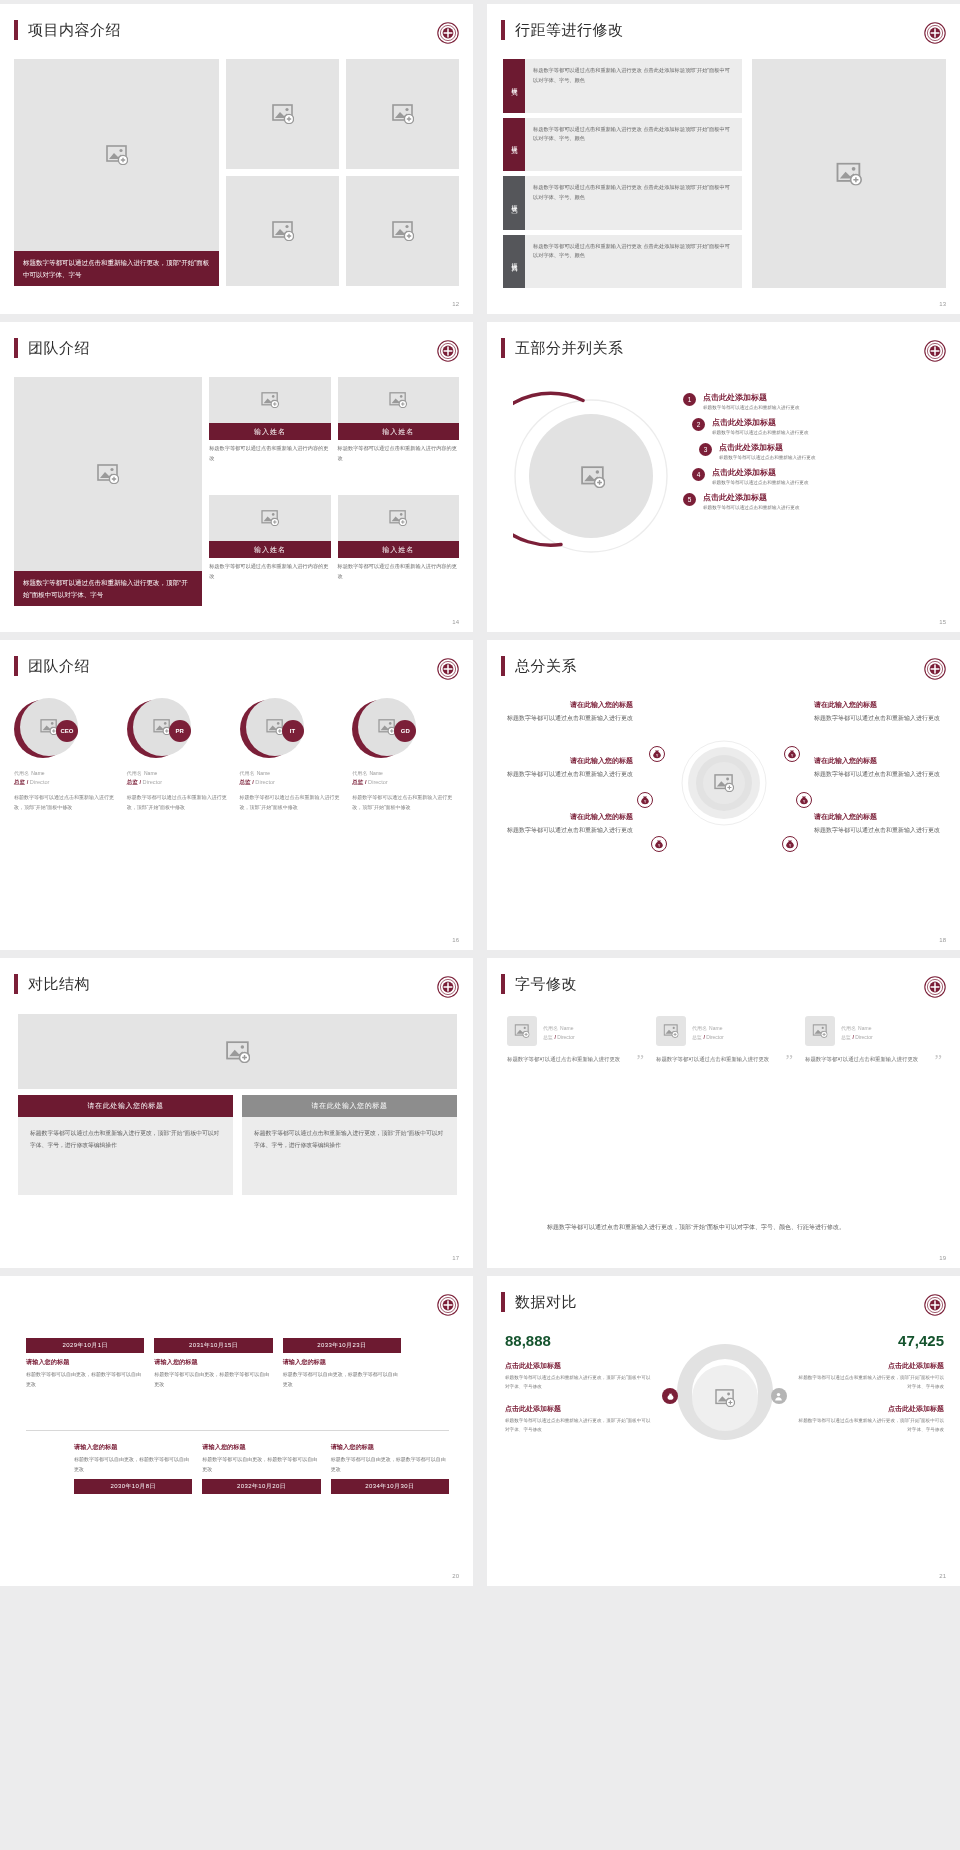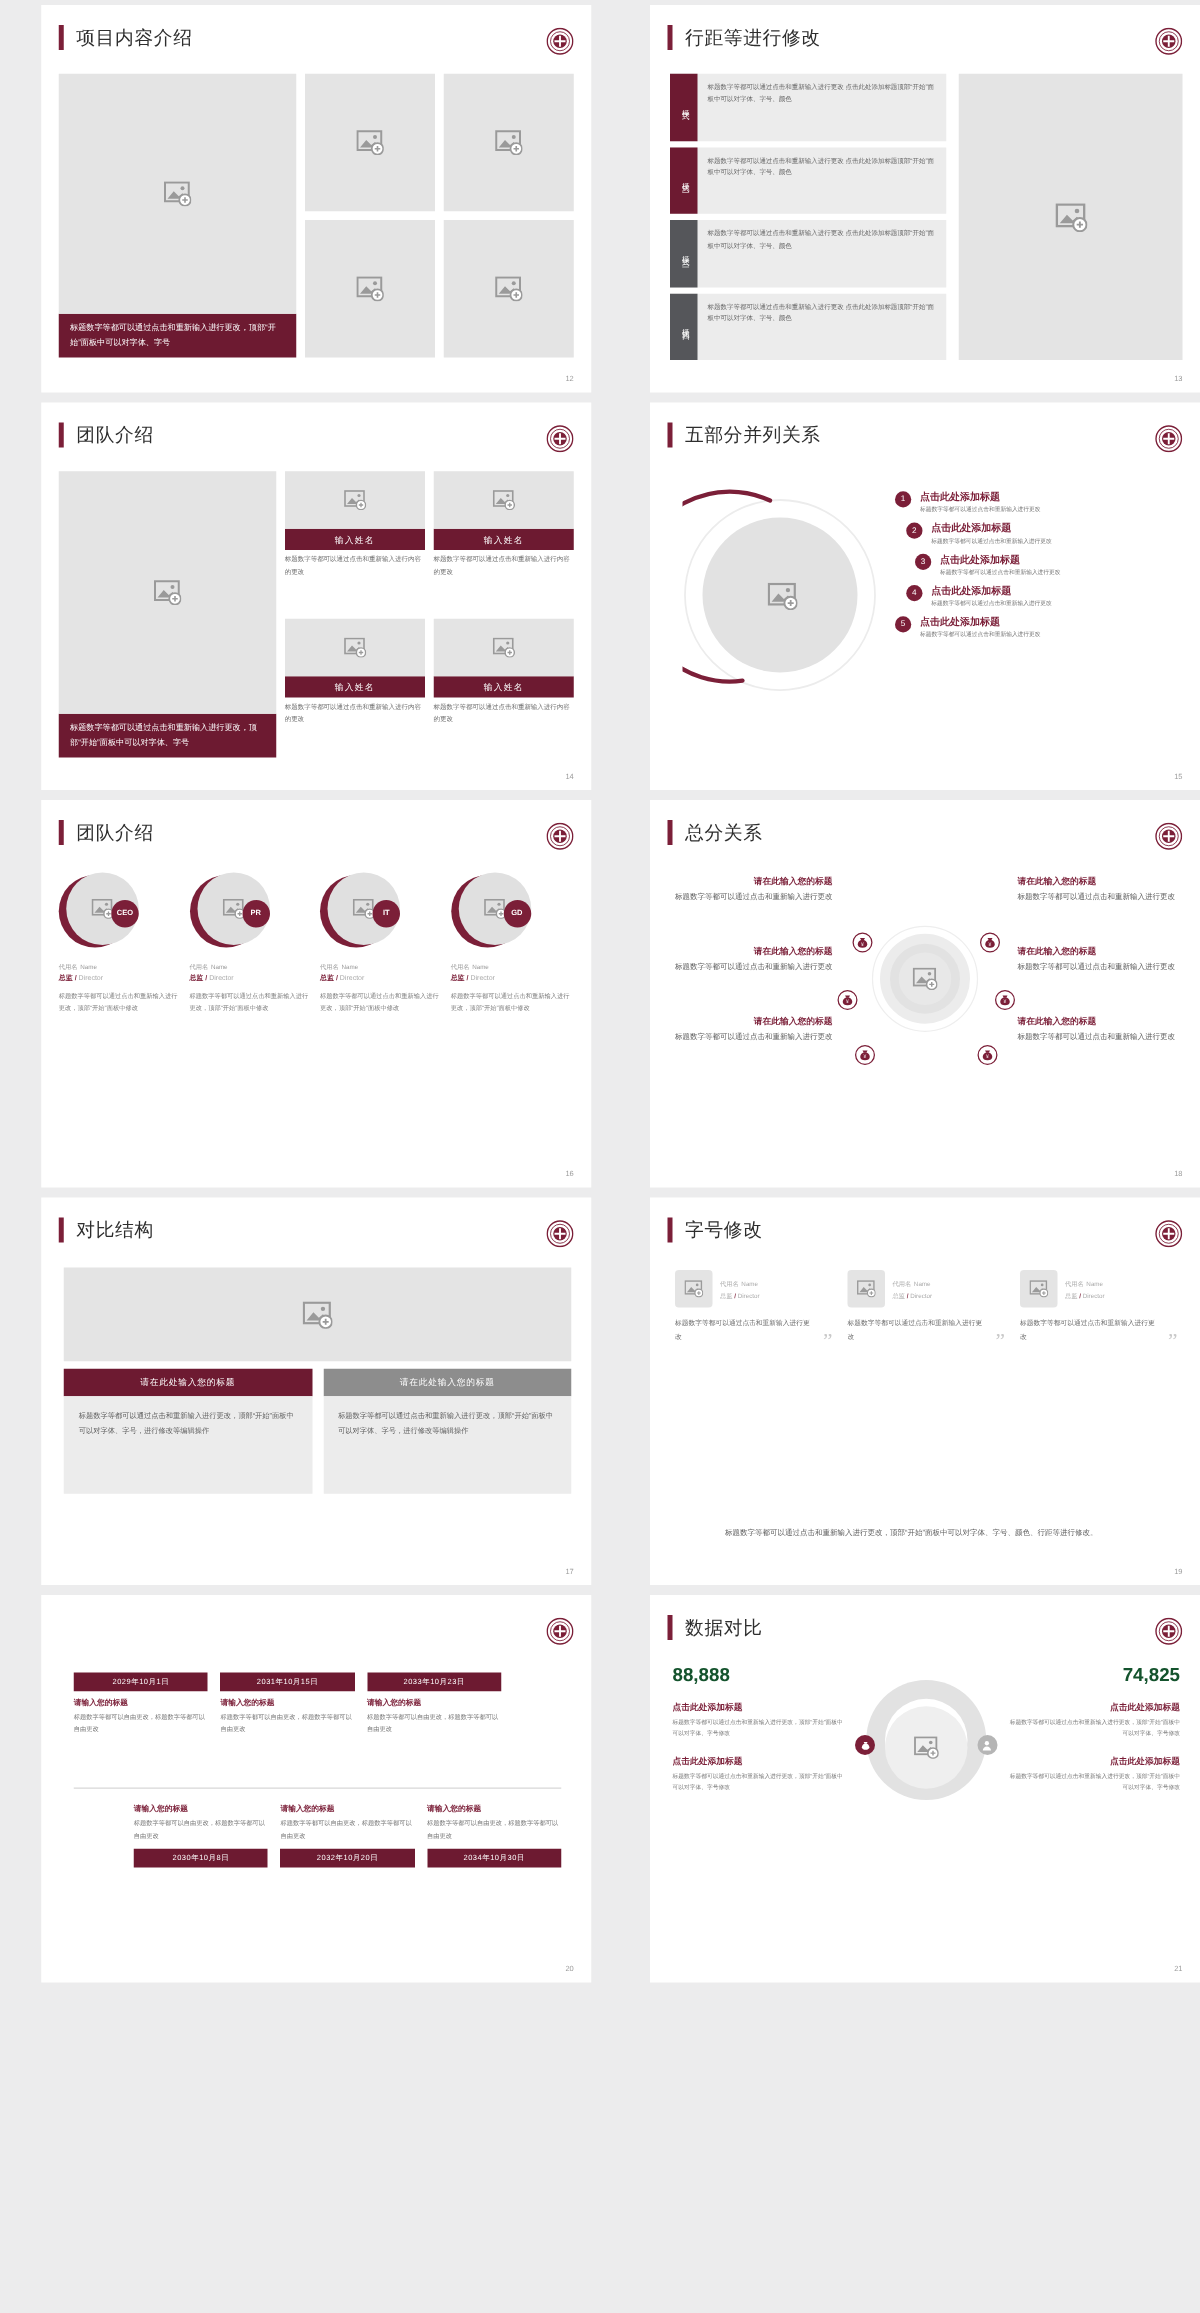--- a/index.html
+++ b/index.html
@@ -4,21 +4,21 @@
 <style>
   * { box-sizing: border-box; margin:0; padding:0; }
   html,body { background:#ececed; }
   body {
     width:960px; height:1850px;
     font-family:"Liberation Sans","DejaVu Sans",sans-serif;
     -webkit-font-smoothing:antialiased;
   }
   .deck { display:grid; grid-template-columns:1fr 1fr; grid-auto-rows:310px;
           gap:8px 14px; padding:4px 0 0 0; }
-  .slide { background:#fff; position:relative; overflow:hidden;margin-left:33px; }
+  .slide { background:#fff; position:relative; overflow:hidden; }
 
   
   .hd { display:flex; align-items:center; padding:16px 18px 0 14px; }
   .hd .bar { width:4px; height:20px; background:#7b1f38; margin-right:10px; }
   .hd .ttl { font-size:15px; color:#2e2e2e; letter-spacing:.5px; }
   .logo { position:absolute; right:14px; top:18px; width:22px; height:22px; }
   .pgnum { position:absolute; right:14px; bottom:7px; font-size:6px; color:#9a9a9a; }
 
   
   .ph { background:#e4e4e4; position:relative; }
@@ -700,21 +700,21 @@
         <div class="pin g" style="right:8px; top:56px">
           <svg width="11" height="11" viewBox="0 0 14 14">
               <g fill="#fff">
                 <circle cx="7" cy="4.6" r="2.2"></circle>
                 <path d="M2.8 12c0-2.5 1.9-4.2 4.2-4.2s4.2 1.7 4.2 4.2z"></path>
               </g>
             </svg>
         </div>
       </div>
       <div class="side right">
-        <div class="big">74,825</div>
+        <div class="big">47,425</div>
         <div class="blk">
           <h5>点击此处添加标题</h5>
           <p>标题数字等都可以通过点击和重新输入进行更改，顶部“开始”面板中可以对字体、字号修改</p>
         </div>
         <div class="blk">
           <h5>点击此处添加标题</h5>
           <p>标题数字等都可以通过点击和重新输入进行更改，顶部“开始”面板中可以对字体、字号修改</p>
         </div>
       </div>
     </div>

